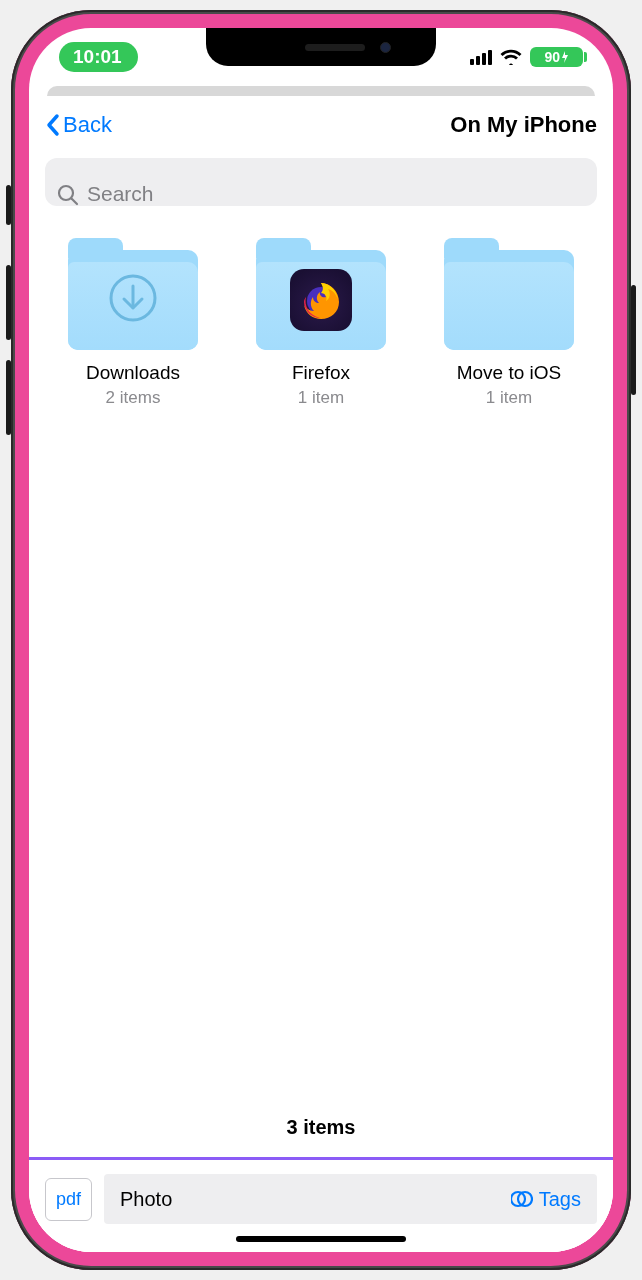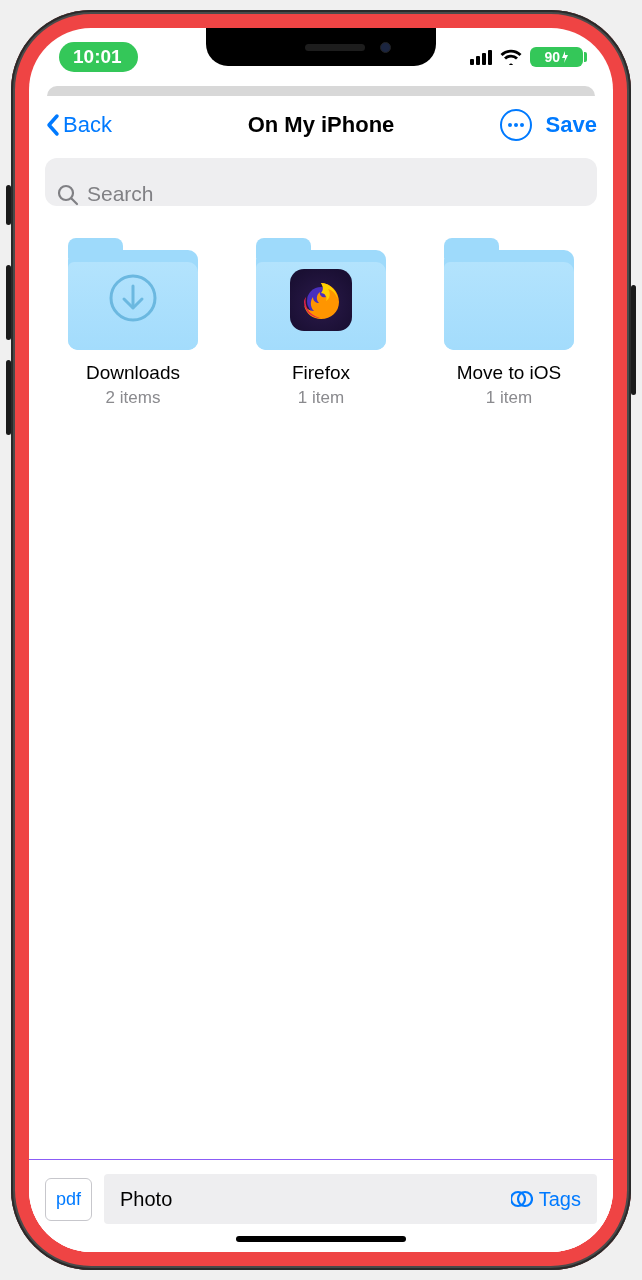--- a/index.html
+++ b/index.html
@@ -8,21 +8,21 @@
     background: #f0f0f0;
     display: flex;
     justify-content: center;
     align-items: flex-start;
     padding: 10px 0;
   }
   
   .phone {
     width: 620px;
     height: 1260px;
-    background: #ef4444;
+    background: #ec4899;
     border-radius: 80px;
     padding: 18px;
     position: relative;
     box-shadow: 0 0 0 2px #2a2a2a inset, 0 0 0 4px #4a4a4a inset;
   }
   .side-btn { position: absolute; background: #1a1a1a; border-radius: 3px; }
   .side-left-1 { left: -5px; top: 175px; width: 5px; height: 40px; }
   .side-left-2 { left: -5px; top: 255px; width: 5px; height: 75px; }
   .side-left-3 { left: -5px; top: 350px; width: 5px; height: 75px; }
   .side-right  { right: -5px; top: 275px; width: 5px; height: 110px; }
@@ -208,21 +208,21 @@
   .item-sub{ font-size:17px; color:#8a8a8e; margin-top:4px;}
   
   .count {
     text-align:center;
     font-size:20px;
     font-weight:600;
     padding: 18px 0;
   }
   
   .toolbar{
-    border-top:1px solid #8b5cf6;
+    border-top:3px solid #8b5cf6;
     padding: 14px 16px 28px;
     display:flex; align-items:center; gap:12px;
     background:#fff;
   }
   .chip{
     border:1px solid #c7c7cc;
     border-radius:6px;
     color:#007aff;
     font-size:18px;
     padding: 10px 10px;
@@ -301,30 +301,20 @@
       <div class="nav">
         <div class="nav-left">
           <div class="back-btn">
             <svg width="16" height="24" viewBox="0 0 16 24">
               <polyline points="12,3 4,12 12,21" fill="none" stroke="#007aff" stroke-width="3.5" stroke-linecap="round" stroke-linejoin="round"></polyline>
             </svg>
             <span>Back</span>
           </div>
         </div>
         <div class="nav-title">On My iPhone</div>
-        <div class="nav-right">
-          <div class="more-btn">
-            <svg width="18" height="4" viewBox="0 0 18 4">
-              <circle cx="3" cy="2" r="2" fill="#007aff"></circle>
-              <circle cx="9" cy="2" r="2" fill="#007aff"></circle>
-              <circle cx="15" cy="2" r="2" fill="#007aff"></circle>
-            </svg>
-          </div>
-          <div class="save-btn">Save</div>
-        </div>
       </div>
 
       <div class="search-wrap">
         <div class="search">
           <svg width="22" height="22" viewBox="0 0 22 22">
             <circle cx="9" cy="9" r="7" fill="none" stroke="#808084" stroke-width="2.2"></circle>
             <line x1="14.5" y1="14.5" x2="20" y2="20" stroke="#808084" stroke-width="2.2" stroke-linecap="round"></line>
           </svg>
           <span>Search</span>
         </div>
@@ -371,20 +361,21 @@
               <div class="folder-front"></div>
           </div>
           <div class="item-name">Move to iOS</div>
           <div class="item-sub">1 item</div>
         </div>
 
       </div>
 
       <div class="spacer"></div>
 
+      <div class="count">3 items</div>
 
       <div class="toolbar">
         <div class="chip">pdf</div>
         <div class="name-field">
           <span>Photo</span>
           <div class="tags-btn">
             <svg width="22" height="18" viewBox="0 0 22 18">
               <circle cx="7" cy="9" r="7" fill="none" stroke="#007aff" stroke-width="2.2"></circle>
               <circle cx="14" cy="9" r="7" fill="none" stroke="#007aff" stroke-width="2.2"></circle>
             </svg>

